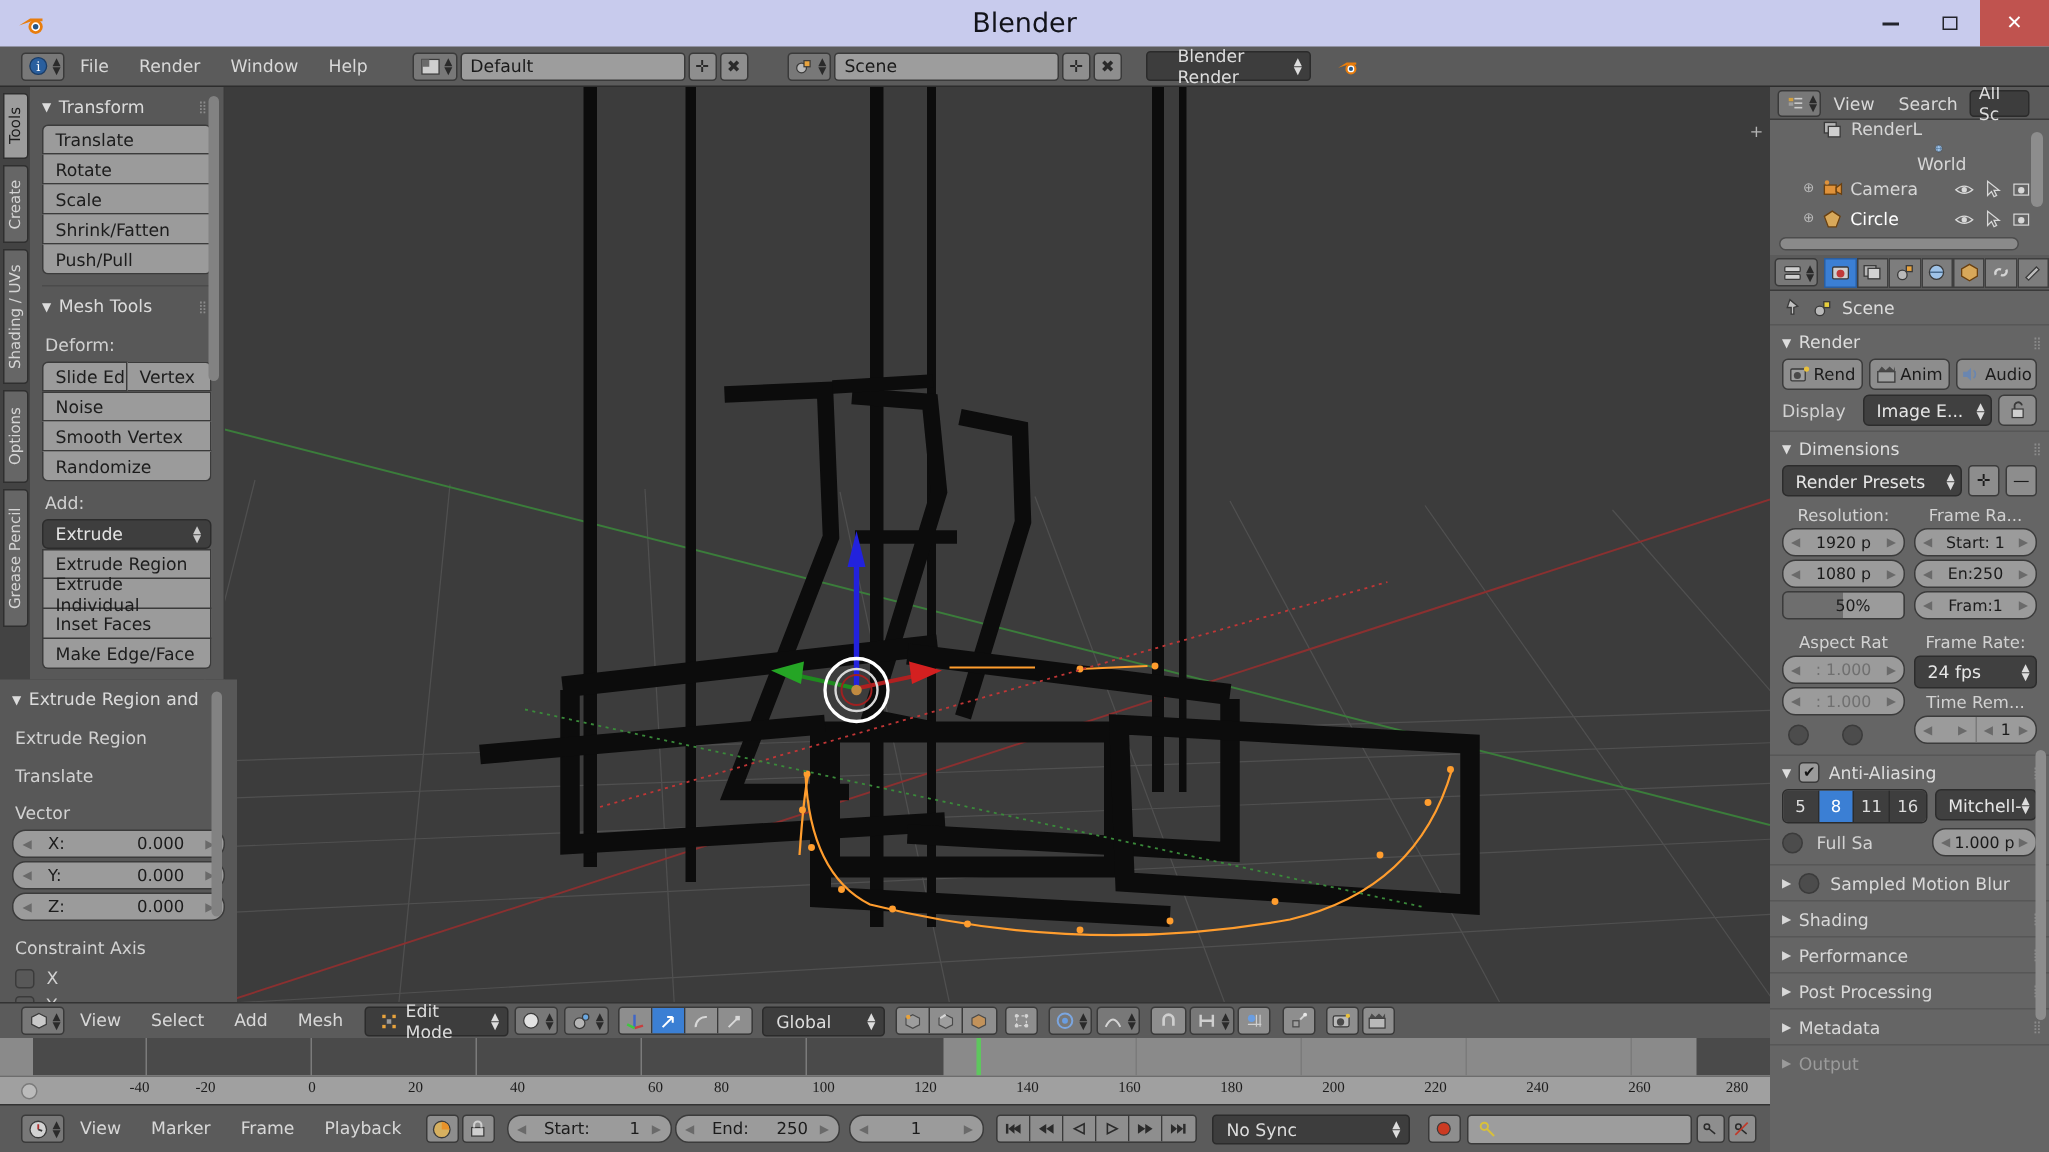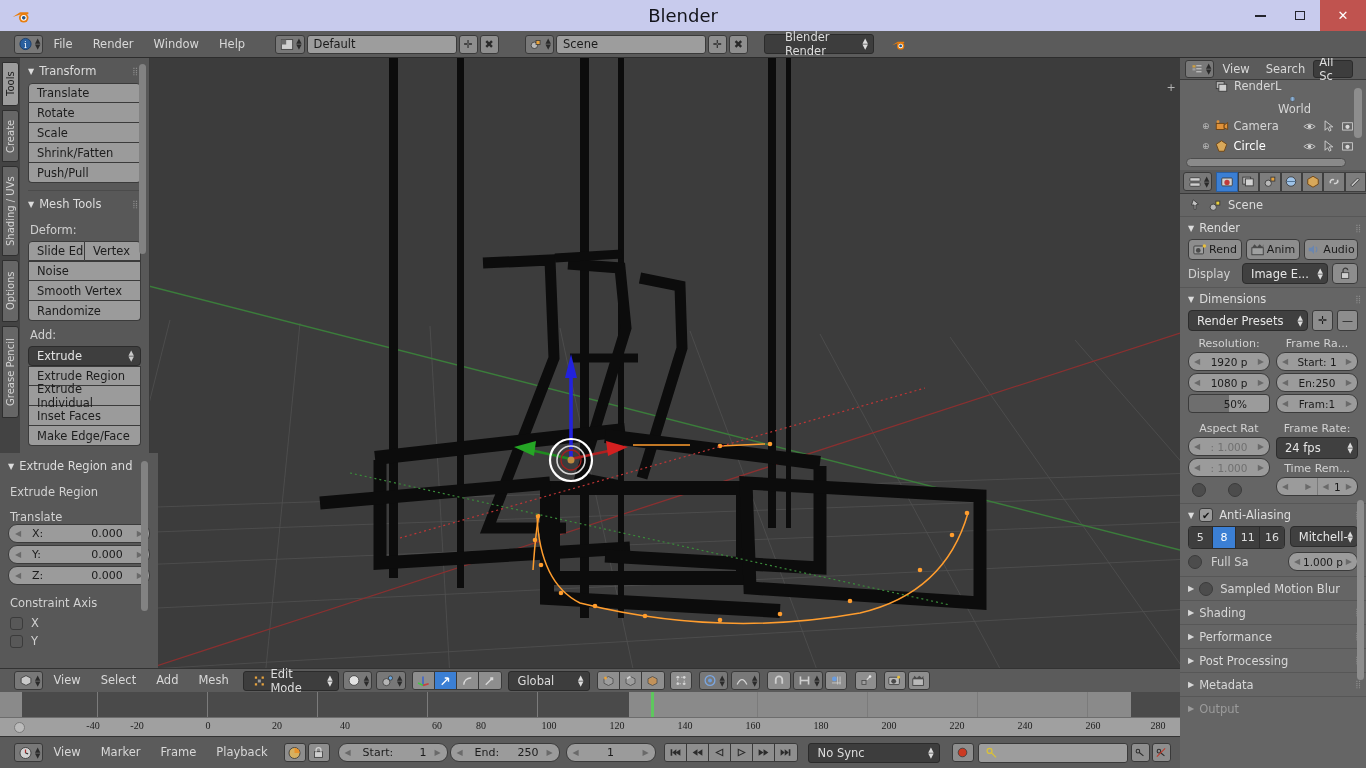--- a/index.html
+++ b/index.html
@@ -410,20 +410,21 @@
     <div class="pscroll" style="top:6px;height:190px;"></div>
   </div>
 
   <div class="op-panel">
     <div class="panel-hdr">
       <span class="tri">▼</span>
       <span>Extrude Region and</span>
     </div>
     <div style="color:#d2d2d2;font-size:11.5px;padding:7px 0 0 10px;">Extrude Region</div>
     <div style="color:#d2d2d2;font-size:11.5px;padding:11px 0 0 10px;">Translate</div>
+    <div style="color:#d2d2d2;font-size:11.5px;padding:11px 0 4px 10px;">Vector</div>
     <div class="numf">
       <span class="arrowL">◀</span>
       <span class="lab" style="position:absolute;left:32px;">X:</span>
       <span style="margin-left:auto;margin-right:14px;">0.000</span>
       <span class="arrowR">▶</span>
     </div>
     <div class="numf">
       <span class="arrowL">◀</span>
       <span class="lab" style="position:absolute;left:32px;">Y:</span>
       <span style="margin-left:auto;margin-right:14px;">0.000</span>

